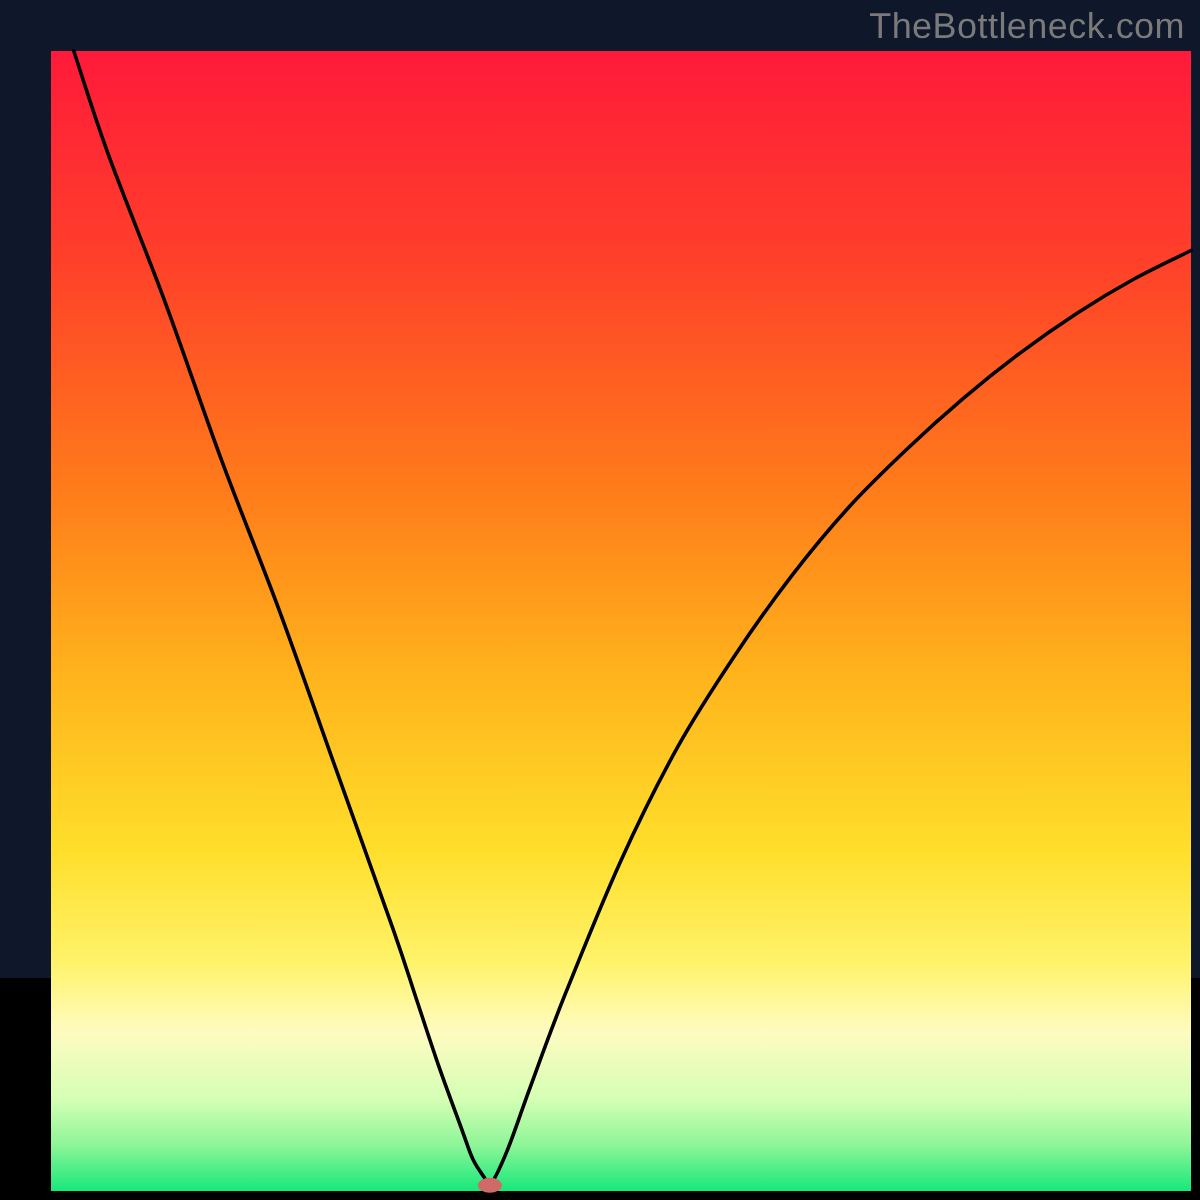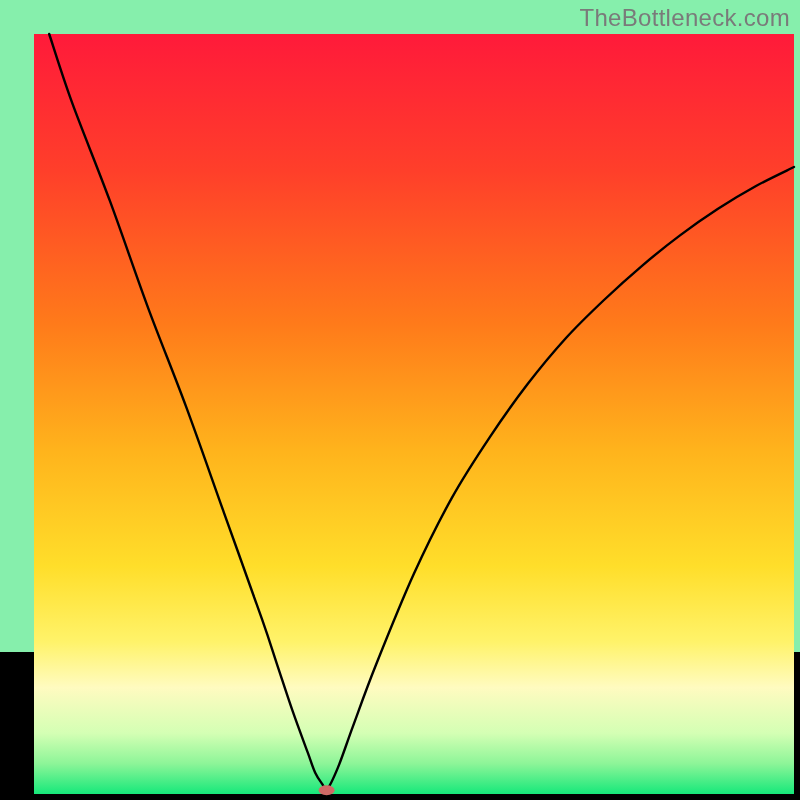--- a/index.html
+++ b/index.html
@@ -1,21 +1,21 @@
 <!DOCTYPE html>
 <html><head>
 <meta charset="utf-8">
 <style>
   * { margin: 0; padding: 0; box-sizing: border-box; }
   html, body { width: 800px; height: 800px; overflow: hidden; background: #000; }
   .frame {
     position: relative;
     width: 800px;
     height: 652px;
-    background: #86efac;
+    background: #0f172a;
   }
   .watermark {
     position: absolute;
     top: 4px;
     right: 10px;
     color: #7a7a7a;
     font-family: Arial, Helvetica, sans-serif;
     font-size: 24px;
     font-weight: 400;
     letter-spacing: 0.3px;

